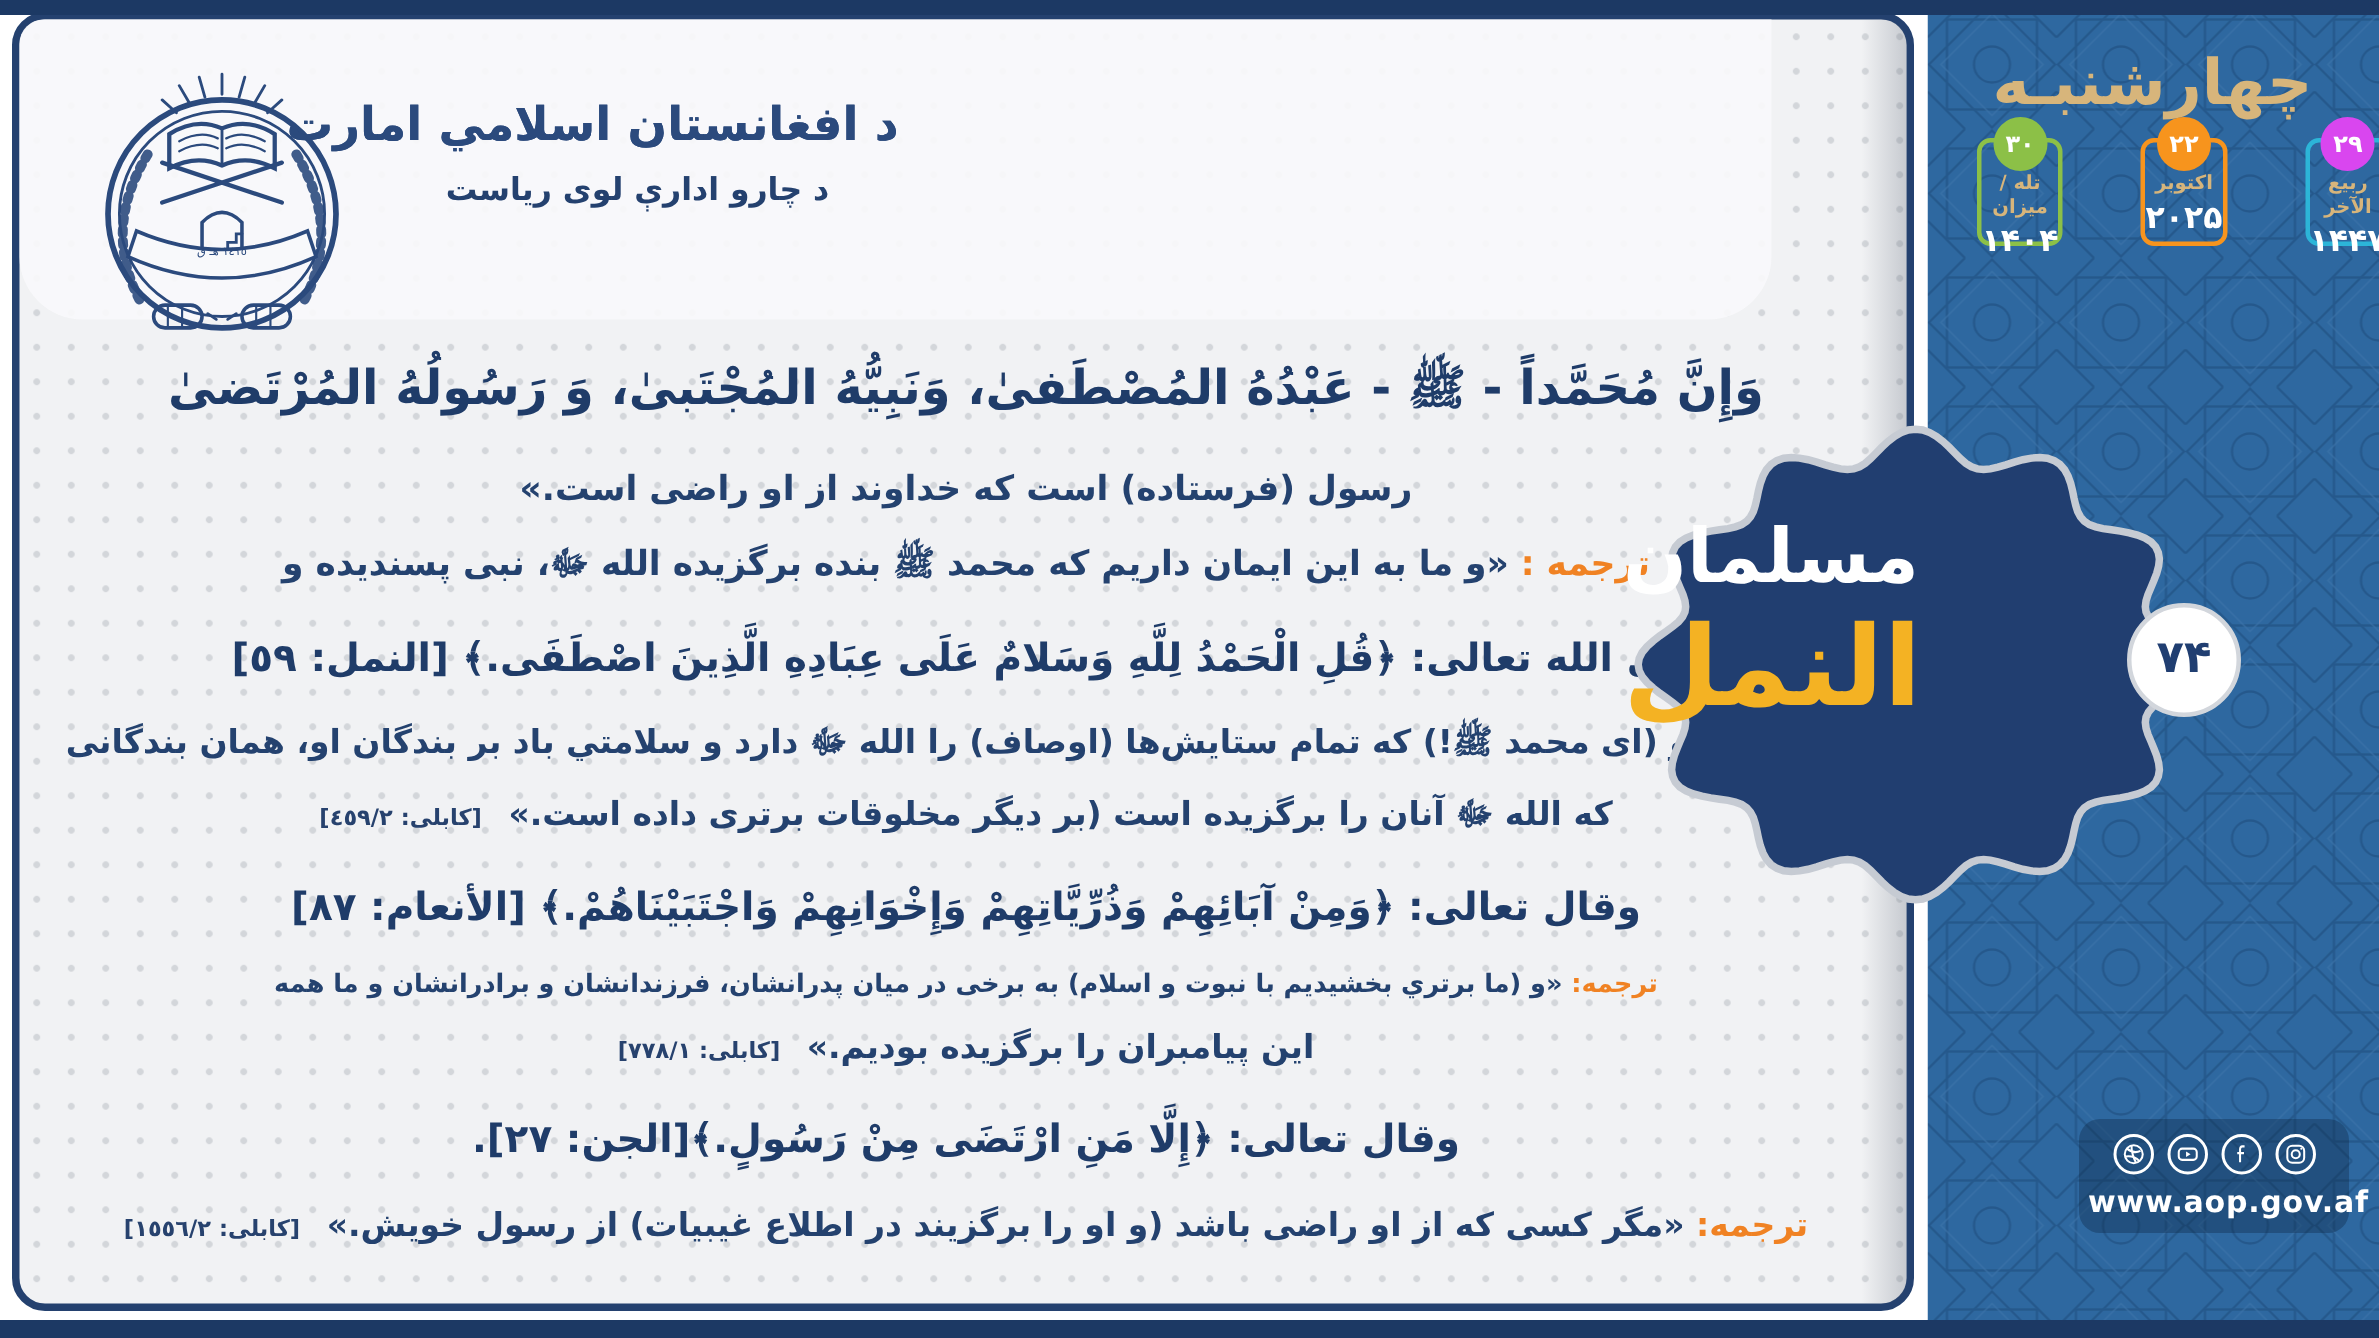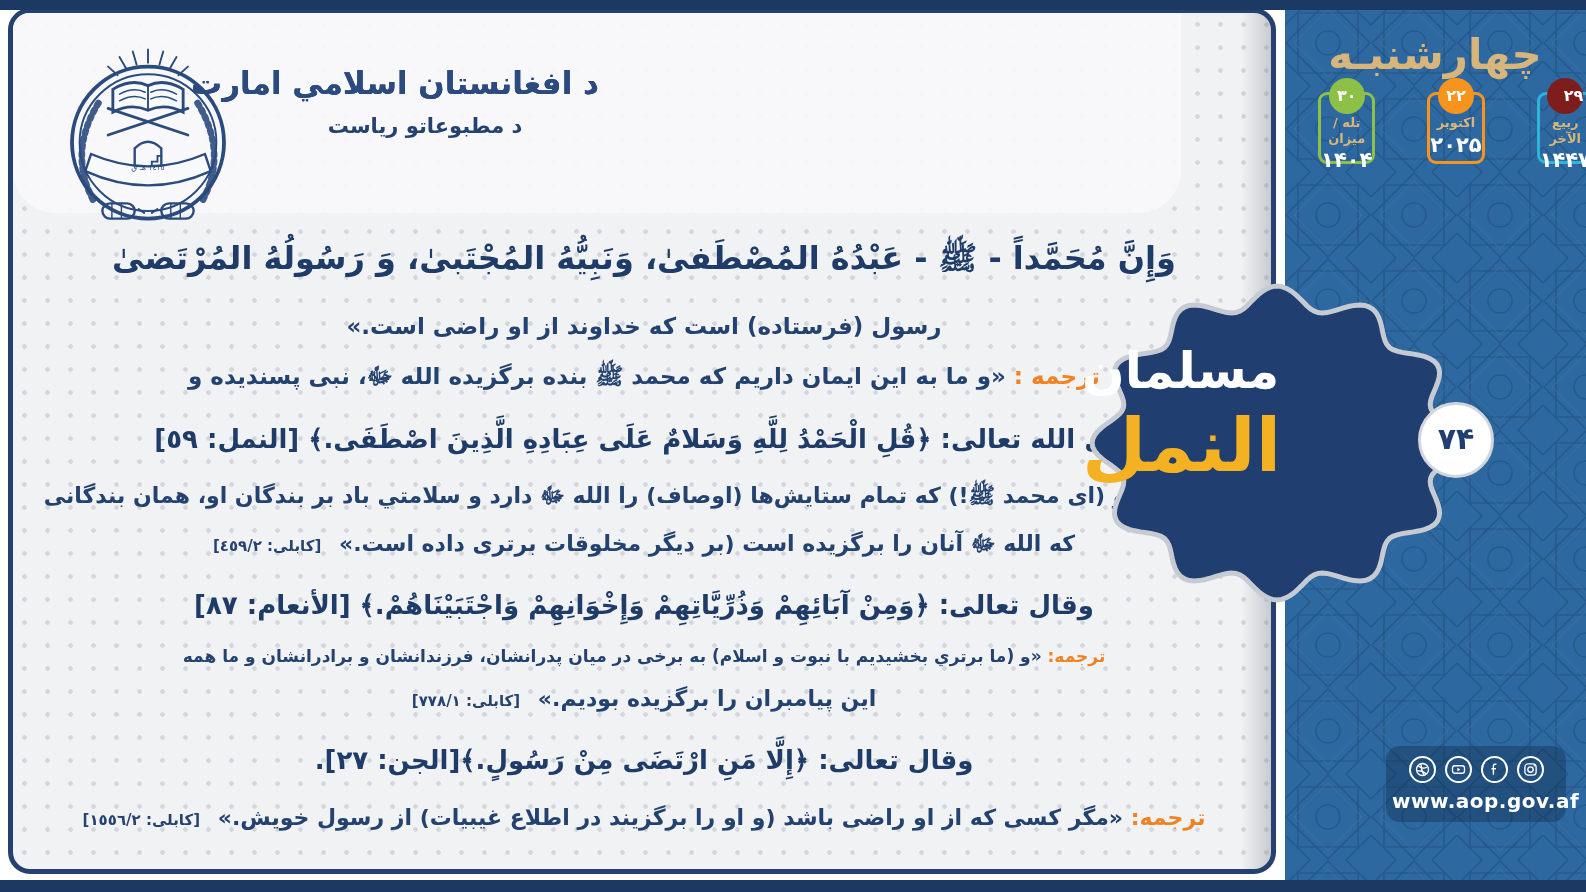--- a/index.html
+++ b/index.html
@@ -47,21 +47,21 @@
            font-size:42px;font-weight:bold;color:#d7b57b;}
   #dates{position:absolute;left:1293px;top:92px;width:284px;display:flex;flex-direction:row;
          justify-content:center;gap:10px;direction:rtl;z-index:12;}
   .dbox{position:relative;width:84px;height:72px;border:3px solid;border-radius:9px;
         box-sizing:border-box;text-align:center;padding-top:20px;margin-left:42px;}
   .dbox .dcirc{position:absolute;top:-17px;right:50%;transform:translateX(50%);
         width:36px;height:36px;border-radius:50%;color:#fff;font-weight:bold;font-size:16px;
         line-height:36px;text-align:center;}
   .dbox .dmonth{font-size:13px;font-weight:bold;color:#d7b57b;line-height:1.2;}
   .dbox .dyear{font-size:21px;font-weight:bold;color:#ffffff;line-height:1.35;}
-  .dbox.hijri{border-color:#2cb5d8;} .dbox.hijri .dcirc{background:#7f1d1d;text-align:right;}
+  .dbox.hijri{border-color:#2cb5d8;} .dbox.hijri .dcirc{background:#d946ef;}
   .dbox.greg{border-color:#f7941d;} .dbox.greg .dcirc{background:#f7941d;}
   .dbox.solar{border-color:#8cc047;} .dbox.solar .dcirc{background:#8cc047;}
 
   
   #badge{position:absolute;left:1082px;top:276px;width:390px;height:334px;z-index:20;}
   #badge svg{position:absolute;left:0;top:0;}
   #badge .btxt{position:absolute;left:0;top:64px;width:100%;text-align:left;}
   #badge .btitle{font-size:50px;font-weight:bold;color:#ffffff;line-height:1.25;}
   #badge .bsub{font-size:74px;font-weight:bold;color:#f4b223;line-height:1.15;}
   #circle74{position:absolute;left:1418px;top:402px;width:76px;height:76px;border-radius:50%;
@@ -134,21 +134,21 @@
           <rect x="52" y="172" width="34" height="16" rx="8"></rect>
           <rect x="114" y="172" width="34" height="16" rx="8"></rect>
           <path d="M62,172 L62,188 M72,172 L72,188 M124,172 L124,188 M134,172 L134,188" stroke-width="1.5"></path>
           <path d="M90,178 L96,182 M110,178 L104,182" stroke-width="2"></path>
         </g>
       </g>
     </svg>
 
     <div id="org">
       <div class="callig">د افغانستان اسلامي امارت</div>
-      <div class="sub">د مطبوعاتو ریاست</div>
+      <div class="sub">د چارو ادارې لوی ریاست</div>
     </div>
 
     <div id="content">
       <div class="heading">وَإِنَّ مُحَمَّداً - ﷺ -  عَبْدُهُ المُصْطَفیٰ، وَنَبِيُّهُ المُجْتَبیٰ، وَ رَسُولُهُ المُرْتَضیٰ</div>
 
       <div class="trans">
         <span>رسول (فرستاده) است که خداوند از او راضی است.»</span>
       </div>
       <div class="trans">
         <span class="lbl">ترجمه :</span>

